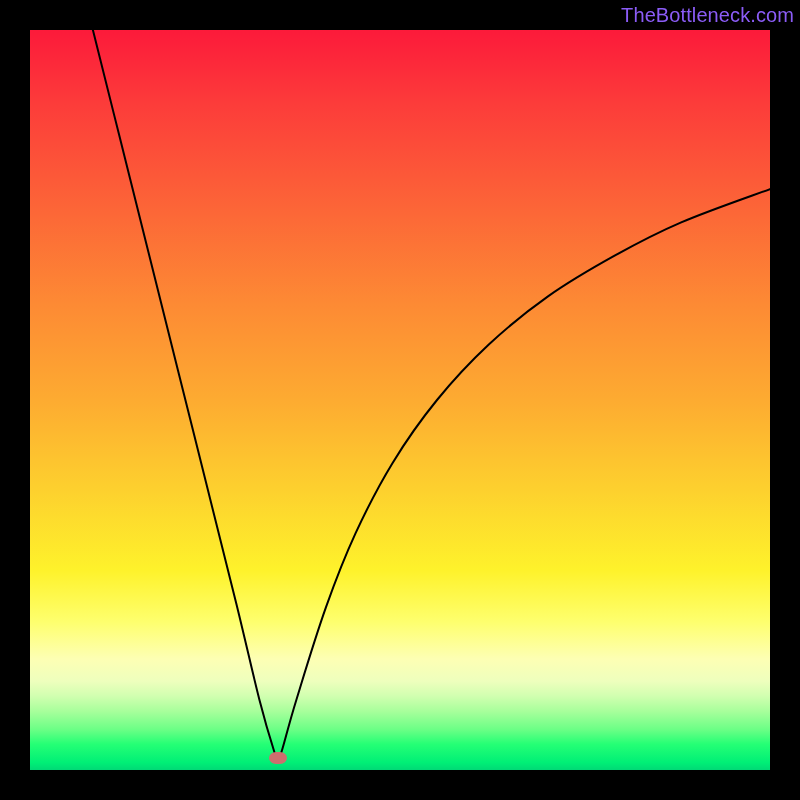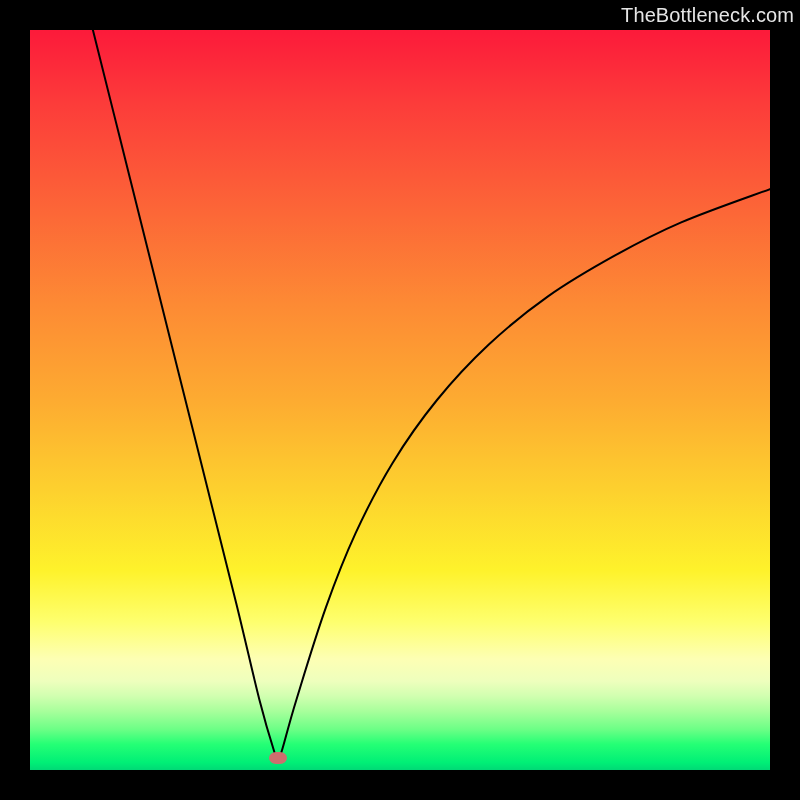--- a/index.html
+++ b/index.html
@@ -63,21 +63,21 @@
     width: 18px;
     height: 12px;
     border-radius: 7px / 6px;
     background: #cd6f6e;
     transform: translate(-50%, -50%);
   }
   .watermark {
     position: absolute;
     top: 4px;
     right: 6px;
-    color: #e5e5e5;
+    color: #8b5cf6;
     font-size: 20px;
     font-weight: 500;
     letter-spacing: 0.1px;
     user-select: none;
   }
 </style>
 </head>
 <body>
 
 <div class="frame">

